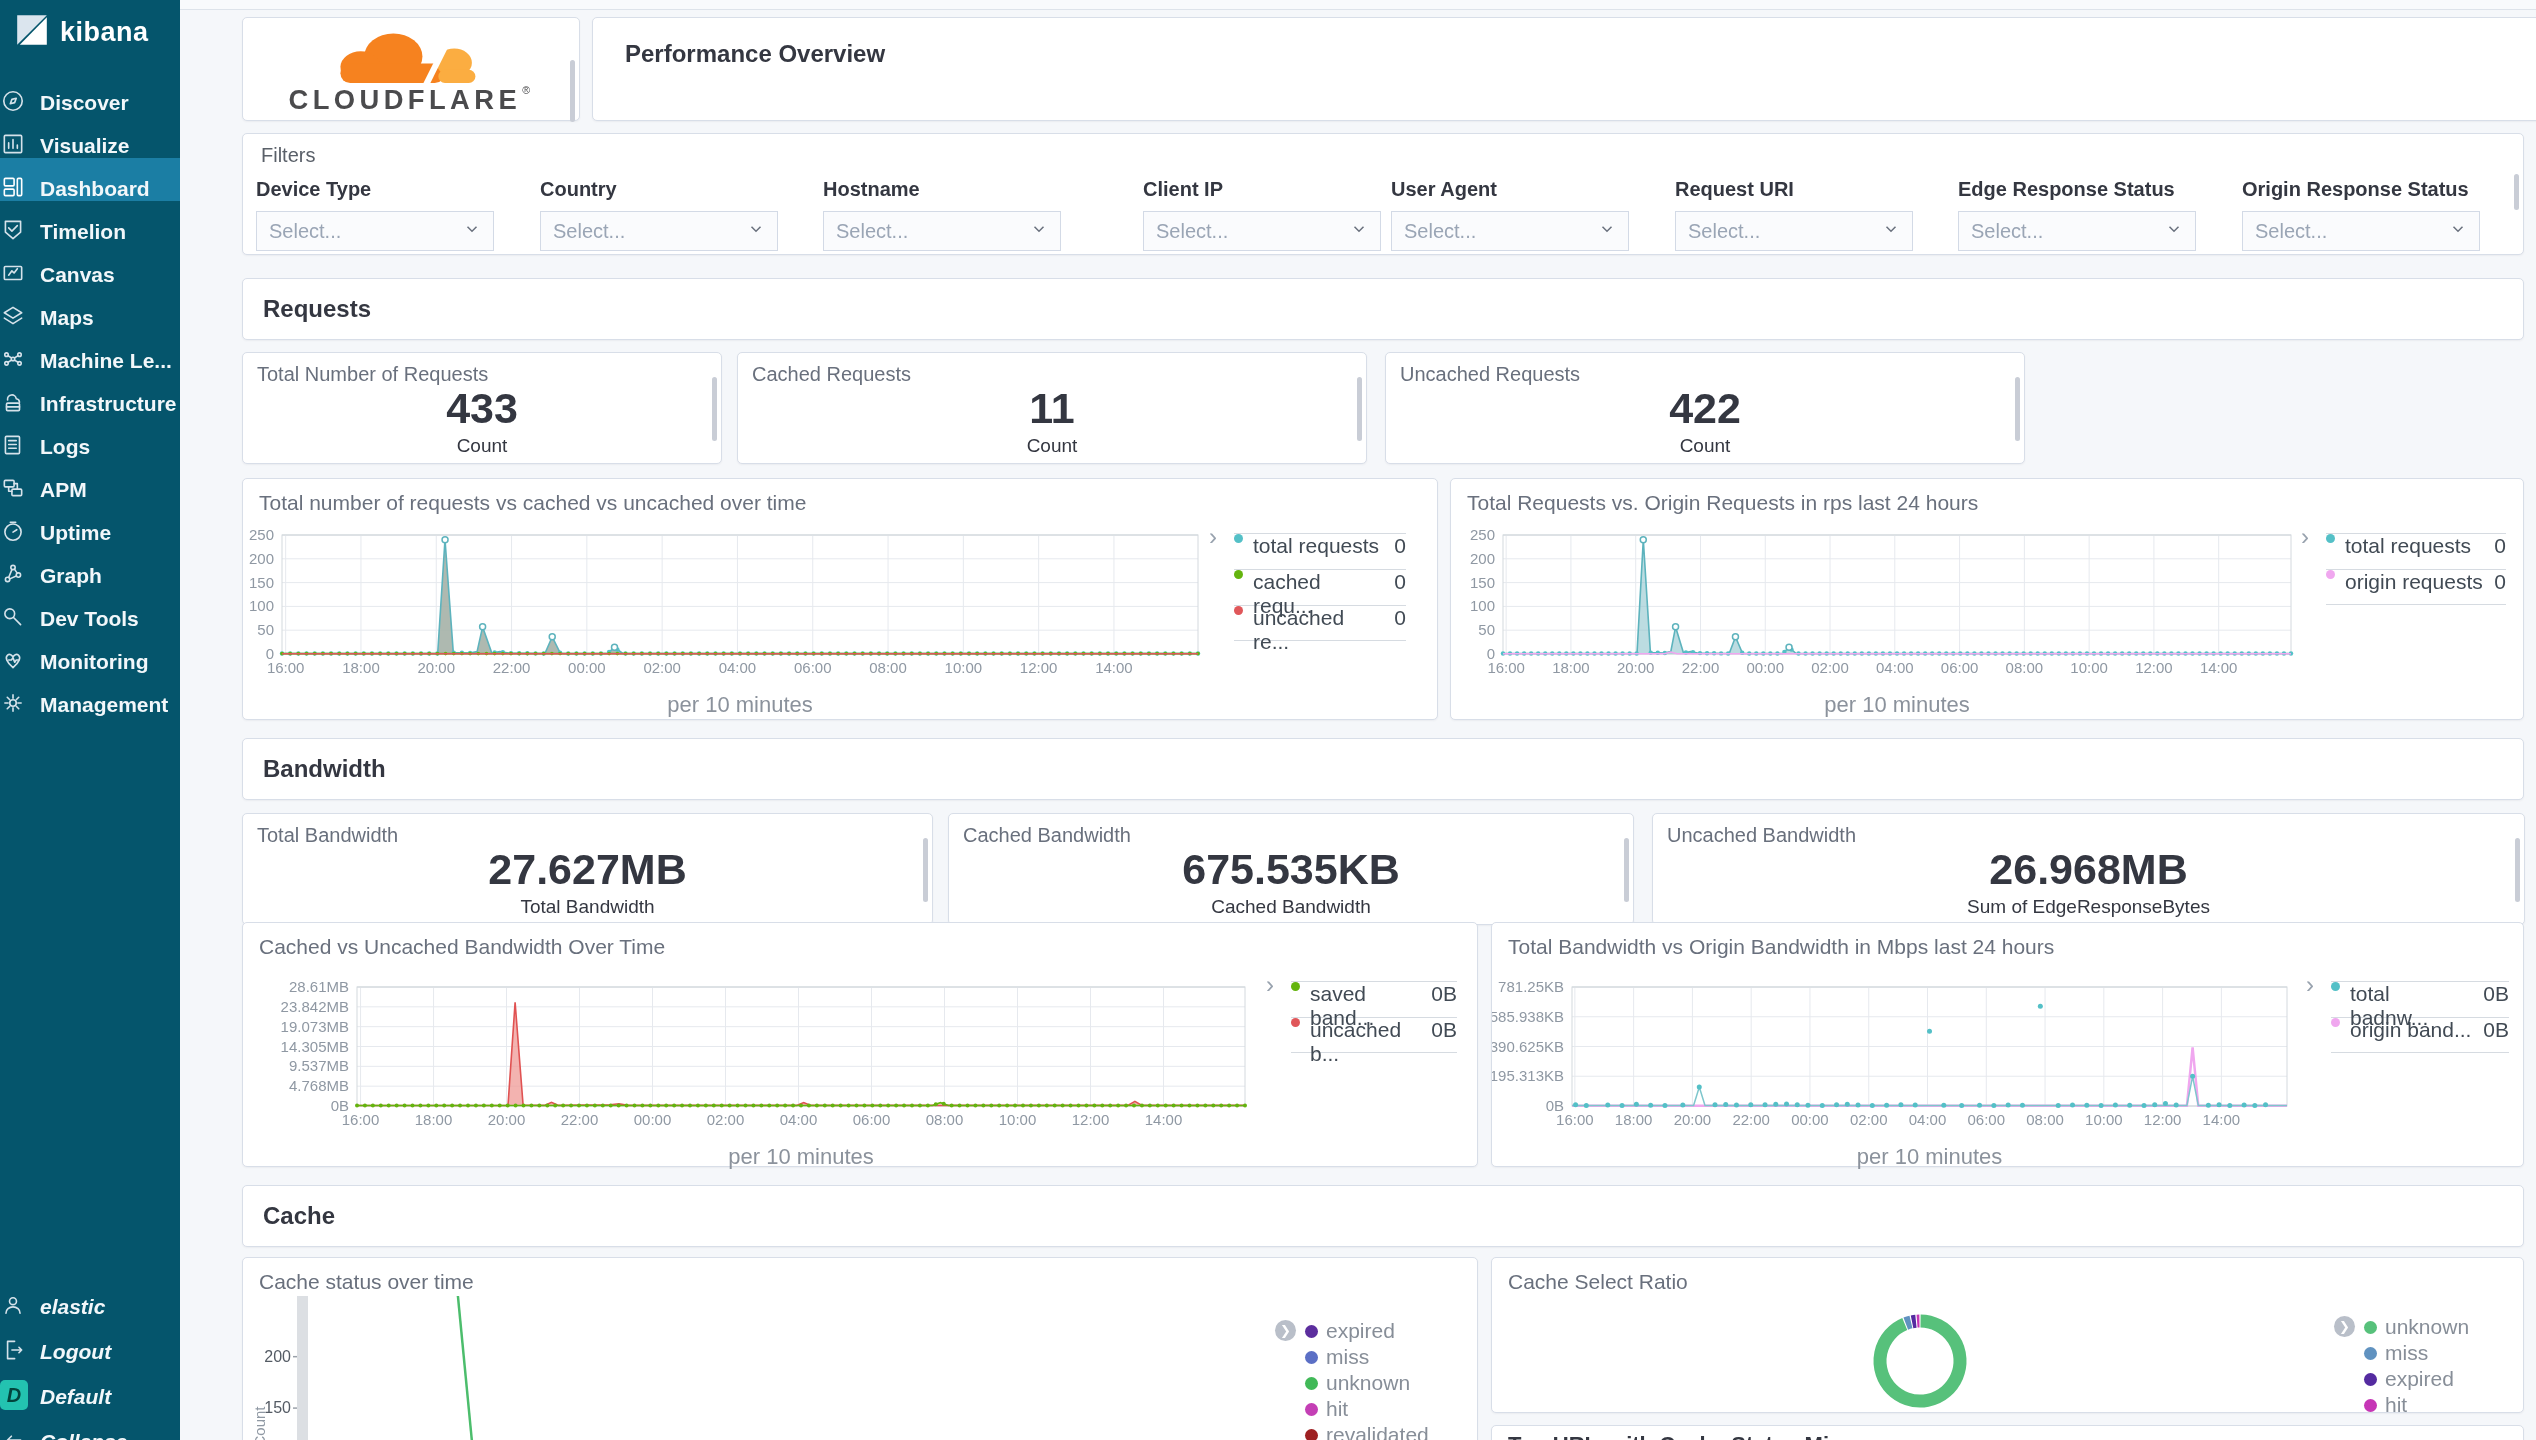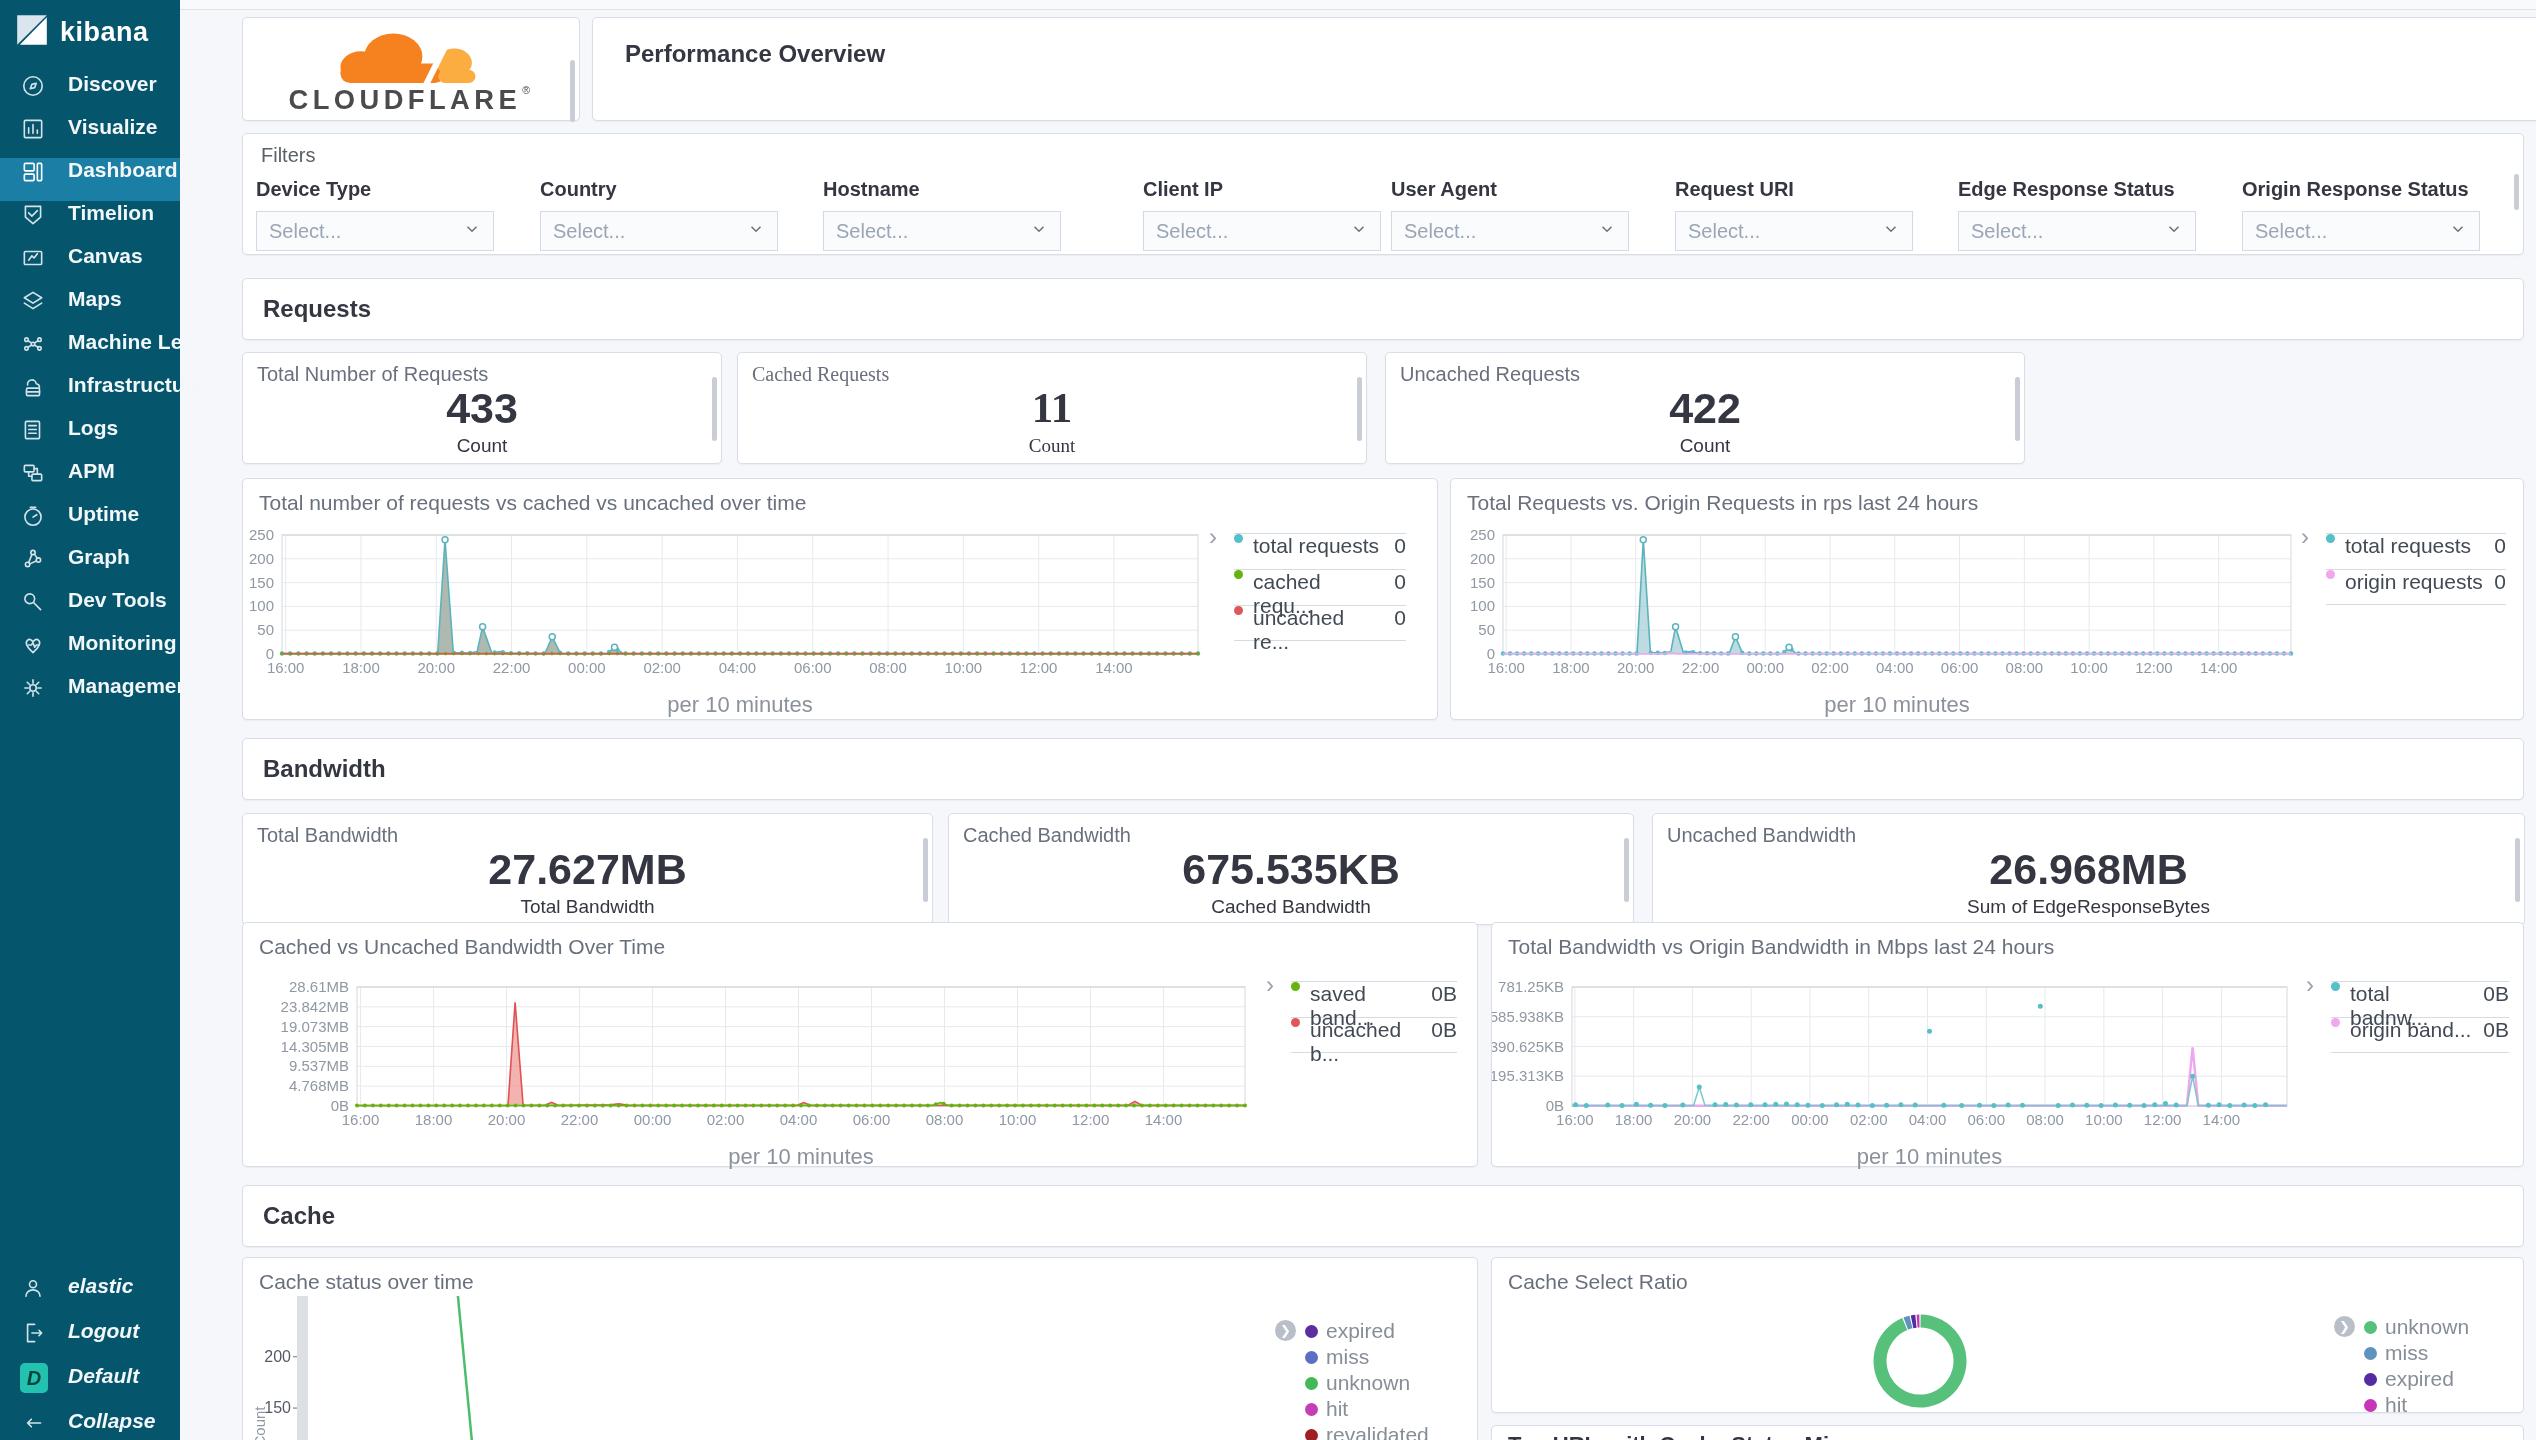--- a/index.html
+++ b/index.html
@@ -5,21 +5,21 @@
   * { margin:0; padding:0; box-sizing:border-box; }
   html,body { width:2536px; height:1440px; overflow:hidden; background:#f5f7fa;
     font-family:"Liberation Sans","DejaVu Sans",sans-serif; }
 
   
   .sidebar { position:absolute; left:0; top:0; width:180px; height:1440px;
     background:#05556c; color:#fff; z-index:5; }
   .logo-row { display:flex; align-items:center; height:64px; padding-left:14px; gap:10px; }
   .logo-row .brand { font-size:27px; font-weight:bold; color:#fff; letter-spacing:.5px; }
   .nav { position:absolute; top:72px; left:0; right:0; }
-  .nav-item { display:flex; align-items:flex-start; height:43px; padding-left:20px; gap:20px;
+  .nav-item { display:flex; align-items:flex-end; height:43px; gap:12px;
     cursor:pointer; }
   .nav-item.active { background:#1b7ea4; }
   .nav-ico { width:28px; height:28px; flex:0 0 28px; display:flex; align-items:center; }
   .nav-ico svg { width:26px; height:26px; stroke:#d5e2ea; stroke-width:1.5; fill:none;
     stroke-linecap:round; stroke-linejoin:round; }
   .nav-item.active .nav-ico svg { stroke:#fff; }
   .nav-label { font-size:21px; font-weight:600; color:#f2f7fa; white-space:nowrap; }
   .nav-footer { position:absolute; bottom:-14px; left:0; right:0; }
   .nav-footer .nav-item { height:45px;font-style:italic; }
   .d-badge { width:30px; height:30px; border-radius:5px; background:#23c2b0; color:#02443c;
@@ -373,21 +373,21 @@
     </div>
     <div id="requestsCards">
         <div class="metric-card" style="left: 62px; top: 352px; width: 480px;">
           <div class="metric-title">Total Number of Requests</div>
           <div class="metric-mid">
             <div class="metric-value">433</div>
             <div class="metric-sub">Count</div>
           </div>
           <div class="thumb" style="top:24px; height:64px;"></div>
         </div>
-        <div class="metric-card" style="left: 557px; top: 352px; width: 630px; font-family: Liberation Serif, serif;">
+        <div class="metric-card" style="left: 557px; top: 352px; width: 630px;">
           <div class="metric-title">Cached Requests</div>
           <div class="metric-mid">
             <div class="metric-value">11</div>
             <div class="metric-sub">Count</div>
           </div>
           <div class="thumb" style="top:24px; height:64px;"></div>
         </div>
         <div class="metric-card" style="left: 1205px; top: 352px; width: 640px;">
           <div class="metric-title">Uncached Requests</div>
           <div class="metric-mid">

